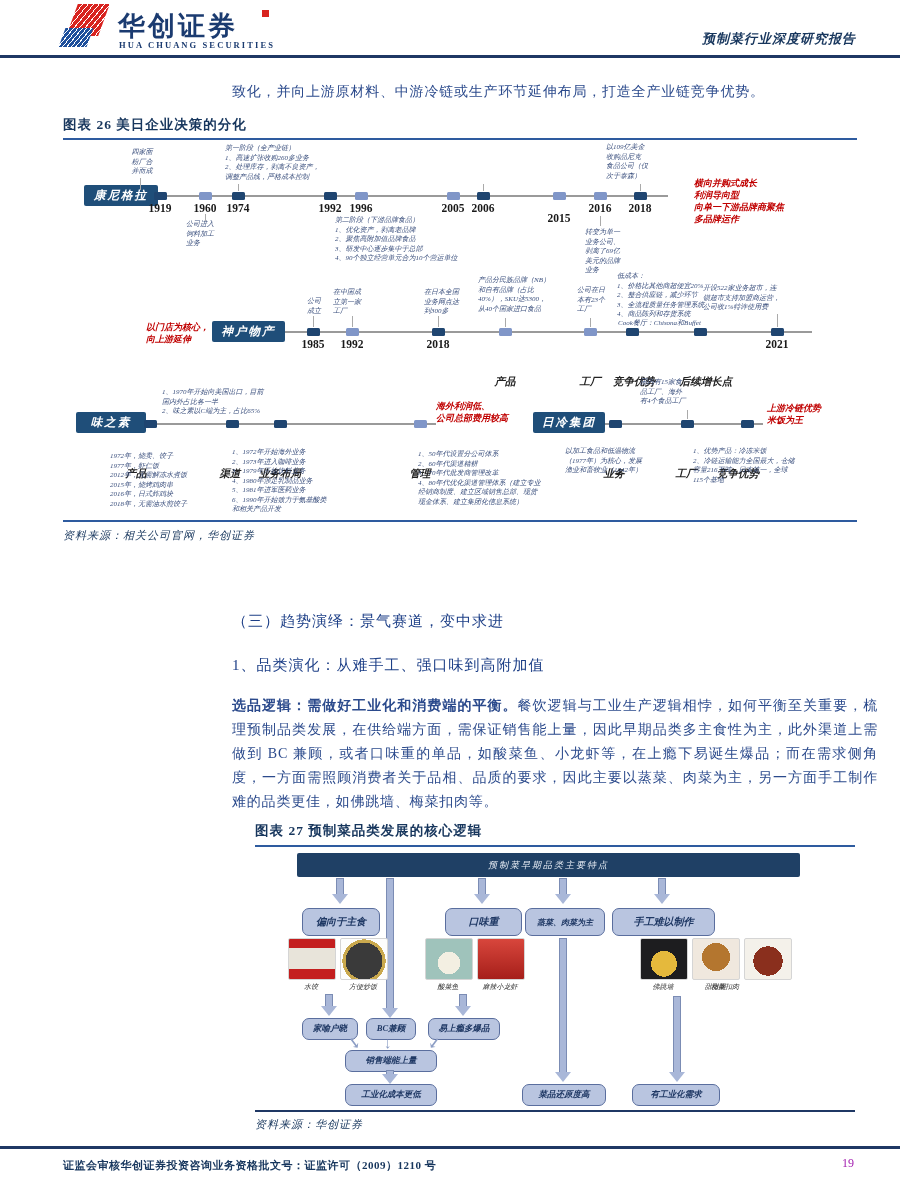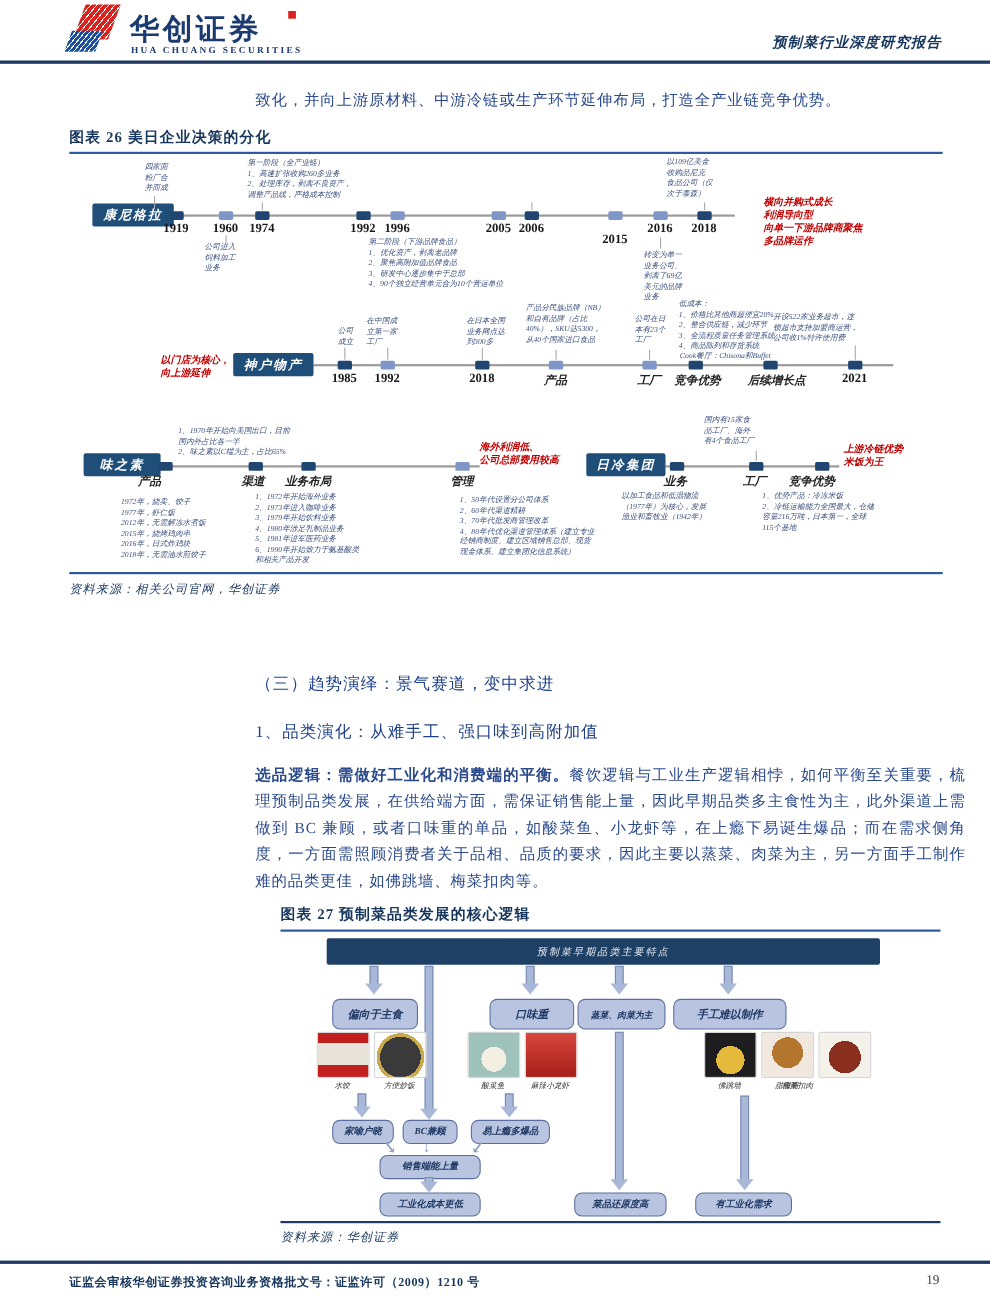--- a/index.html
+++ b/index.html
@@ -23,39 +23,39 @@
   .fig-title{position:absolute;font-size:13.5px;font-weight:bold;color:#17365d;letter-spacing:1px;}
   .fig-rule{position:absolute;height:2px;background:#2e5b9f;}
   .src{position:absolute;font-size:11px;font-style:italic;color:#17365d;letter-spacing:1px;}
   
   .t-line{position:absolute;height:2px;background:#9a9a9a;}
   .node{position:absolute;width:13px;height:8px;border-radius:1.5px;background:#1f4570;}
   .node.lt{background:#8096c8;}
   .co-box{position:absolute;background:#1f4e79;color:#fff;font-style:italic;font-weight:bold;font-size:11.5px;
           letter-spacing:2px;border-radius:2px;display:flex;align-items:center;justify-content:center;}
   .yr{position:absolute;transform:translateX(-50%);font-weight:bold;font-size:11.5px;color:#1a1a1a;}
-  .nlab{position:absolute;transform:translateX(-50%);font-weight:bold;font-size:10.5px;font-style:italic;color:#222;white-space:nowrap;}
+  .nlab{position:absolute;transform:translateX(-50%);font-weight:bold;font-size:10.5px;font-style:italic;color:#222;white-space:nowrap;margin-top:36px;}
   .ann{position:absolute;font-size:7px;line-height:9.5px;color:#3a4f7d;font-style:italic;white-space:pre-line;}
   .ann.ctr{text-align:center;}
   .red-note{position:absolute;font-size:9px;line-height:12px;color:#c00000;font-weight:bold;font-style:italic;white-space:pre-line;}
   .tick{position:absolute;width:1px;background:#aaa;}
   
   .bar27{position:absolute;left:297px;top:853px;width:503px;height:24px;background:#1f4065;border-radius:2px;
          color:#e9eef6;font-size:9px;font-style:italic;display:flex;align-items:center;justify-content:center;letter-spacing:2px;}
   .fbox{position:absolute;background:#b9c5e0;border:1.5px solid #5a6e9e;border-radius:7px;color:#1f3864;
         font-weight:bold;font-style:italic;font-size:10px;display:flex;align-items:center;justify-content:center;white-space:nowrap;}
   .stem{position:absolute;width:6px;background:#a9b7d8;border:1px solid #7b8cb4;}
   .ahead{position:absolute;width:0;height:0;border-left:8px solid transparent;border-right:8px solid transparent;border-top:10px solid #a9b7d8;}
   .dg{position:absolute;color:#8d9ec5;font-weight:bold;font-size:15px;}
   .plab{position:absolute;transform:translateX(-50%);font-size:7px;font-style:italic;color:#333;white-space:nowrap;}
   .pimg{position:absolute;width:46px;height:40px;border-radius:2px;border:1px solid #d5d5d5;}
   
   .hr-bot{position:absolute;left:0;top:1146px;width:900px;height:3px;background:#1f3864;}
   .lic{position:absolute;left:63px;top:1158px;font-size:11px;font-weight:bold;color:#17365d;letter-spacing:0.5px;}
-  .pgno{position:absolute;right:46px;top:1156px;font-size:12px;color:#404040;}
+  .pgno{position:absolute;right:46px;top:1156px;font-size:12px;color:#a21caf;}
 </style>
 </head>
 <body>
 
 <div class="page">
 
   <div>
     <div class="logo-red"></div>
     <div class="logo-blue"></div>
     <div class="brand-cn">华创证券</div>

